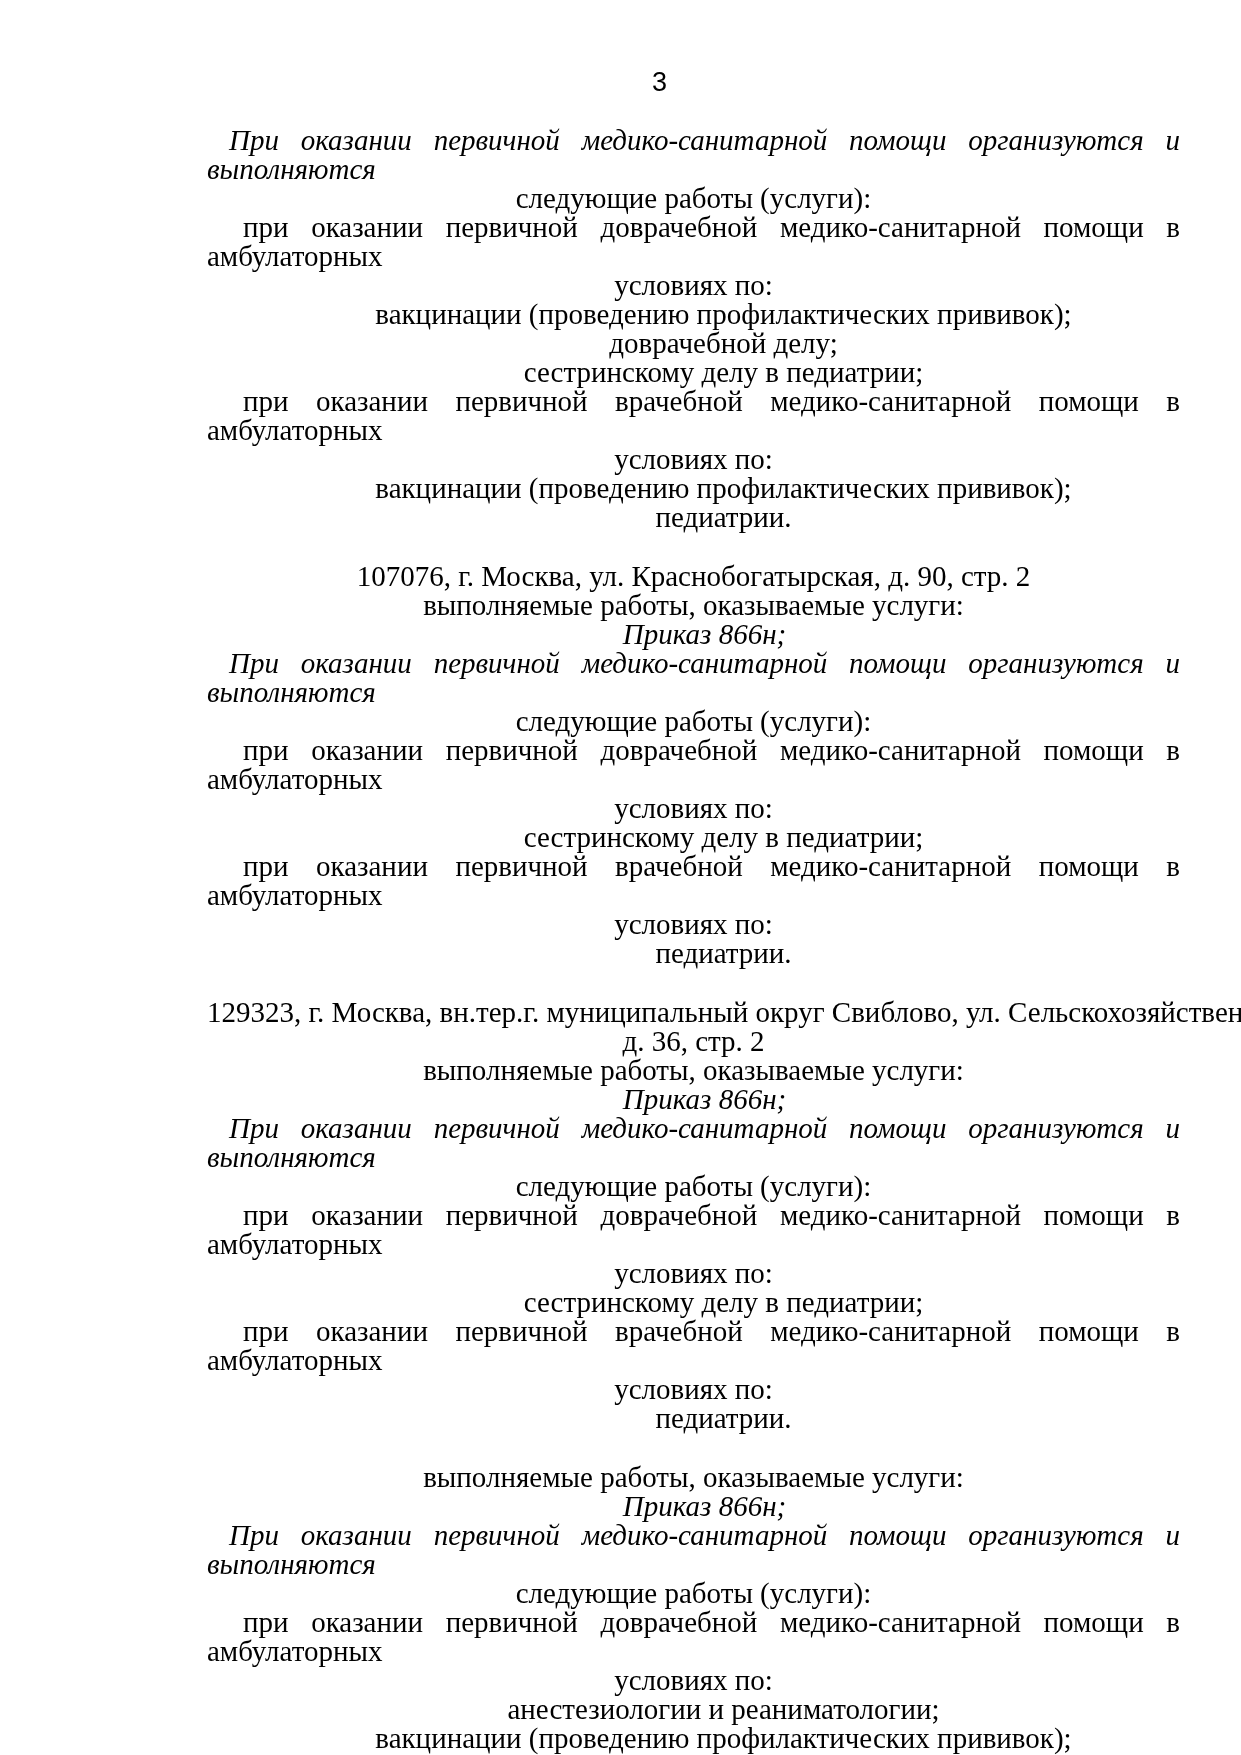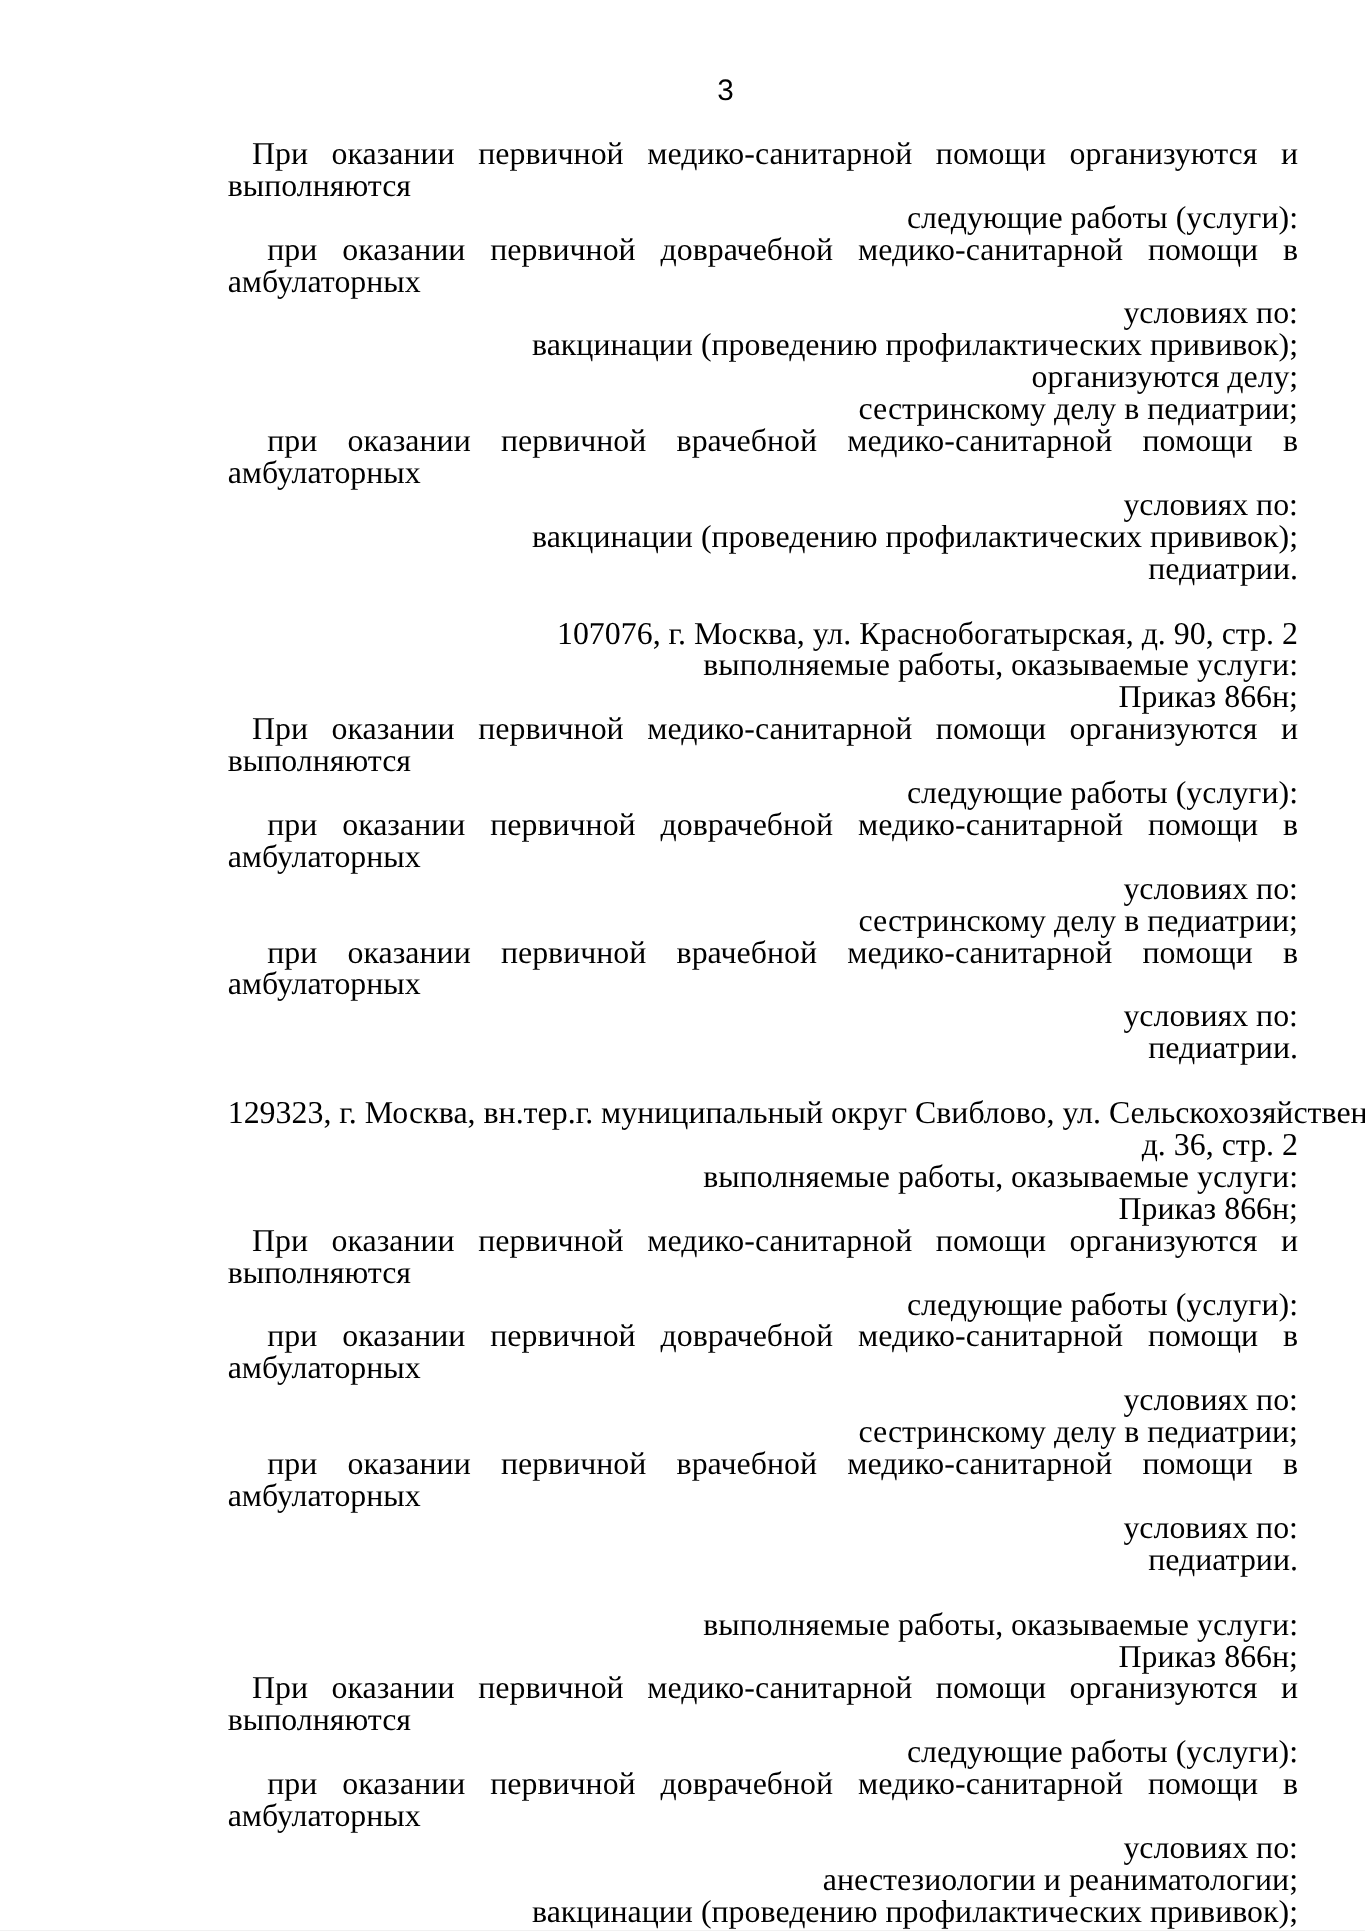--- a/index.html
+++ b/index.html
@@ -30,45 +30,45 @@
     position: absolute;
     left: 207px;
     top: 126px;
     width: 973px;
     font-size: 29px;
     line-height: 29px;
   }
   .block + .block { margin-top: 30px; }
   .line {
     white-space: nowrap;
-    text-align: right;
+    text-align: center;
   }
   .line.just {
     white-space: normal;
     text-align: justify;
     text-align-last: justify;
   }
   .ind0 { text-indent: 0; }
-  .ind1 { text-indent: 22px; }
+  .ind1 { text-indent: 22px; font-style: italic; }
   .ind2 { text-indent: 36px; }
   .ind3 { text-indent: 60px; }
 </style>
 </head>
 <body>
 
 <div class="page">
   <div class="page-number">3</div>
   <div class="doc-body">
       <div class="block">
         <div class="line ind1 just">При оказании первичной медико-санитарной помощи организуются и выполняются</div>
         <div class="line ind0">следующие работы (услуги):</div>
         <div class="line ind2 just">при оказании первичной доврачебной медико-санитарной помощи в амбулаторных</div>
         <div class="line ind0">условиях по:</div>
         <div class="line ind3">вакцинации (проведению профилактических прививок);</div>
-        <div class="line ind3">организуются делу;</div>
+        <div class="line ind3">доврачебной делу;</div>
         <div class="line ind3">сестринскому делу в педиатрии;</div>
         <div class="line ind2 just">при оказании первичной врачебной медико-санитарной помощи в амбулаторных</div>
         <div class="line ind0">условиях по:</div>
         <div class="line ind3">вакцинации (проведению профилактических прививок);</div>
         <div class="line ind3">педиатрии.</div>
       </div>
       <div class="block">
         <div class="line ind0">107076, г. Москва, ул. Краснобогатырская, д. 90, стр. 2</div>
         <div class="line ind0">выполняемые работы, оказываемые услуги:</div>
         <div class="line ind1">Приказ 866н;</div>

